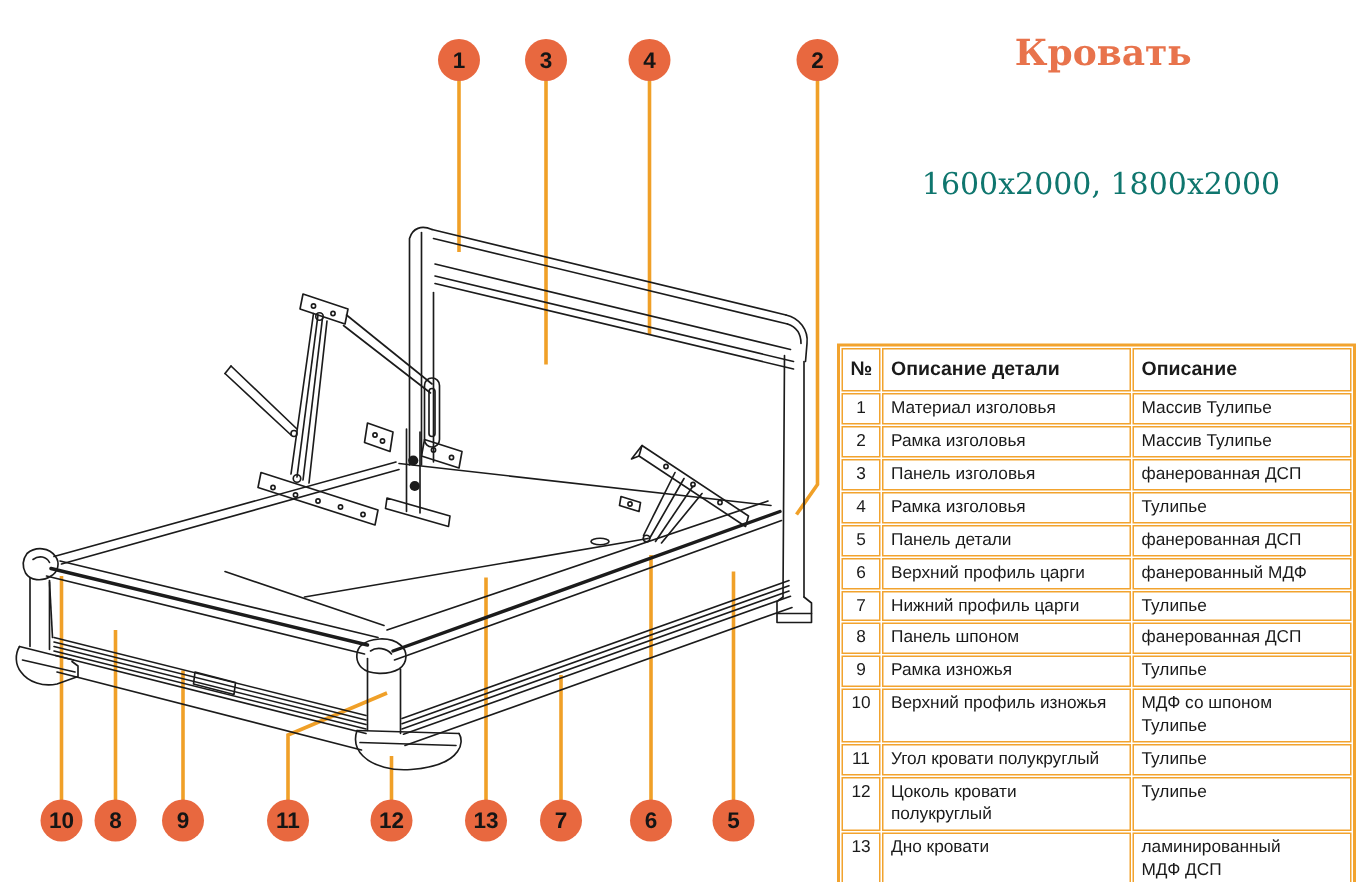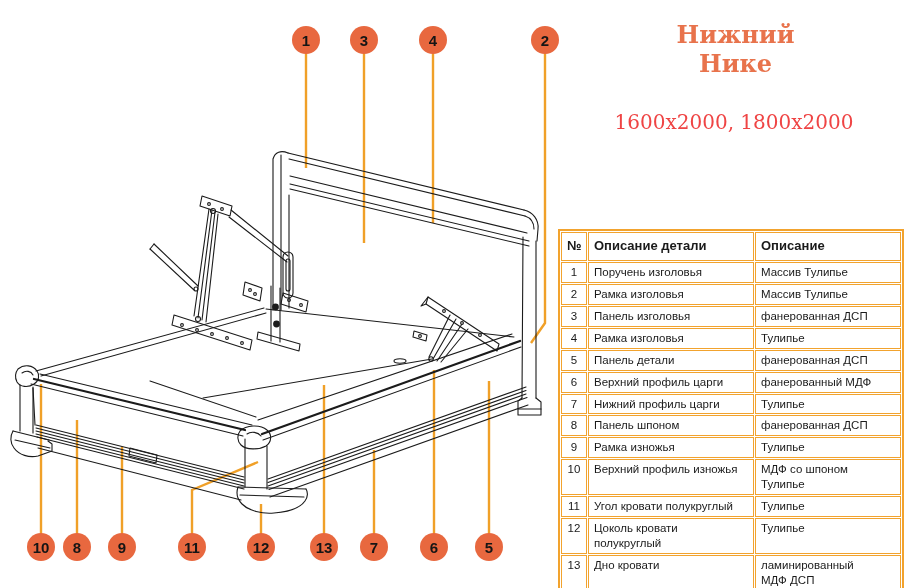--- a/index.html
+++ b/index.html
@@ -10,21 +10,21 @@
   .ink-thick{stroke:var(--ink);fill:none;stroke-width:2.3;stroke-linecap:round;stroke-linejoin:round;}
   .ink-fill{fill:var(--ink);stroke:none;}
   .leader{stroke:var(--leader);fill:none;stroke-width:2.4;}
   .callout{position:absolute;width:28px;height:28px;border-radius:50%;background:var(--circle);
            display:flex;align-items:center;justify-content:center;
            font-weight:bold;font-size:15px;color:#151515;}
   .title-block{position:absolute;left:638px;top:20px;width:195px;text-align:center;
                font-family:"DejaVu Serif","Liberation Serif",serif;font-weight:bold;
                font-size:24px;line-height:29px;color:var(--accent);}
   .dims{position:absolute;left:584px;top:110px;width:300px;text-align:center;
-        font-family:"DejaVu Serif","Liberation Serif",serif;font-size:20px;color:#ef4444;}
+        font-family:"DejaVu Serif","Liberation Serif",serif;font-size:20px;color:#0f766e;}
   table.parts{position:absolute;left:558px;top:229px;width:346px;
               border-collapse:separate;border-spacing:1.5px;
               border:2px solid var(--table-border);background:#fff;
               font-size:11.5px;color:#1a1a1a;table-layout:fixed;}
   table.parts th,table.parts td{border:1.3px solid var(--table-border);
               padding:2px 5px;text-align:left;vertical-align:top;line-height:1.3;}
   table.parts th{font-size:13px;font-weight:bold;padding:5px 5px;}
   table.parts .c-num{width:26px;}
   table.parts .c-desc{width:166px;}
   table.parts td:first-child{text-align:center;}
@@ -213,42 +213,41 @@
       <span>7</span>
     </div>
   <div class="callout" style="left:420px;top:533px">
       <span>6</span>
     </div>
   <div class="callout" style="left:475px;top:533px">
       <span>5</span>
     </div>
 
   <div class="title-block">
-    <div>Нижний</div>
-    <div>Нике</div>
+    <div>Кровать</div>
   </div>
   <div class="dims">1600x2000, 1800x2000</div>
 
   <table class="parts">
     <colgroup>
         <col class="c-num">
         <col class="c-desc">
         <col>
       </colgroup>
     <thead>
       <tr>
         <th>№</th>
         <th>Описание детали</th>
         <th>Описание</th>
       </tr>
     </thead>
     <tbody>
         <tr>
           <td>1</td>
-          <td>Поручень изголовья</td>
+          <td>Материал изголовья</td>
           <td>Массив Тулипье</td>
         </tr>
         <tr>
           <td>2</td>
           <td>Рамка изголовья</td>
           <td>Массив Тулипье</td>
         </tr>
         <tr>
           <td>3</td>
           <td>Панель изголовья</td>

